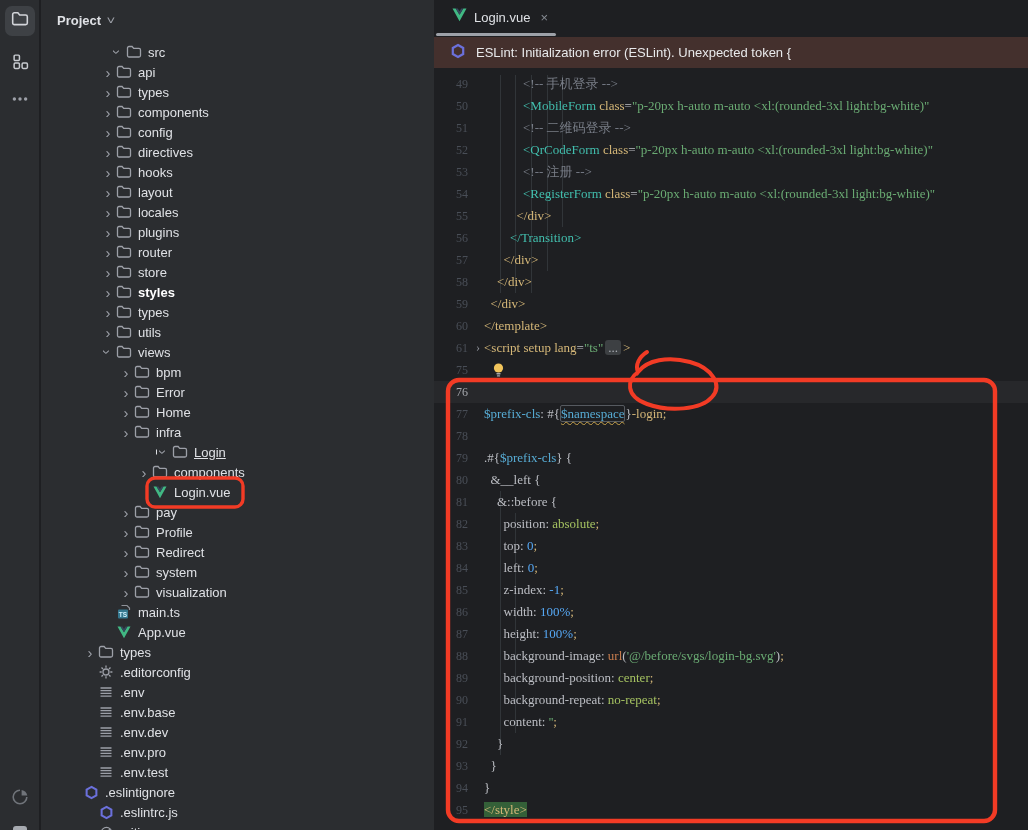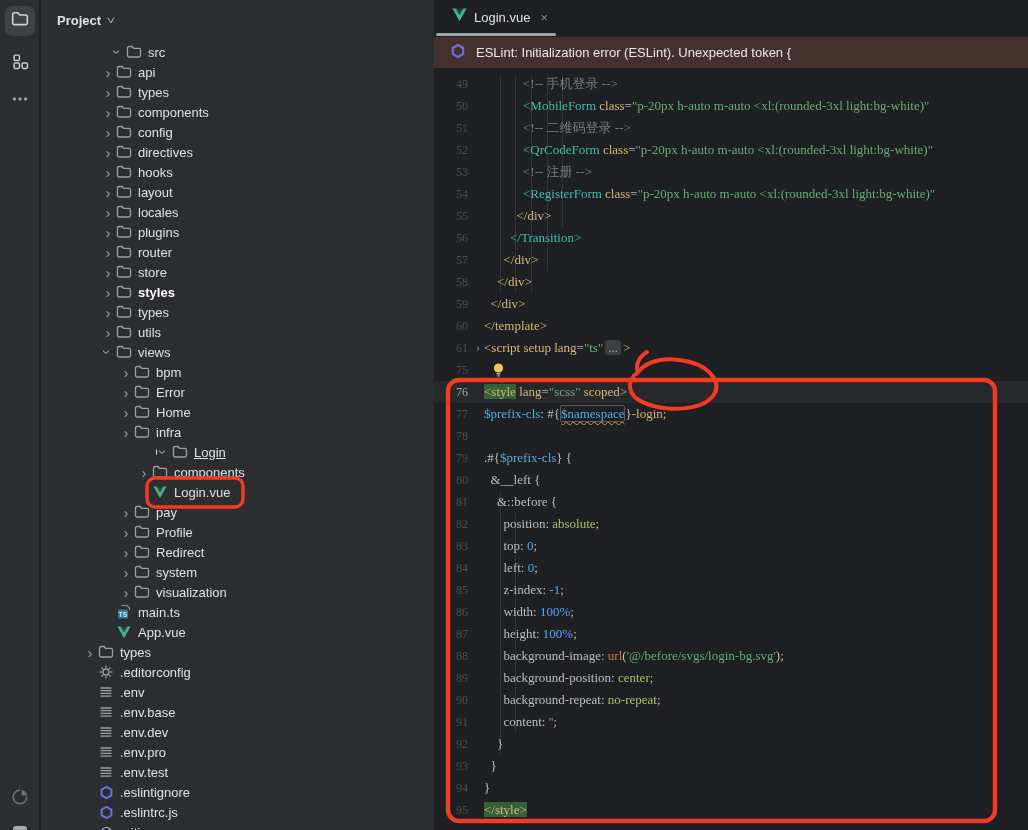--- a/index.html
+++ b/index.html
@@ -44,21 +44,21 @@
   .tab-close { color:#868B93; font-size:13px; }
   .tab-underline { position:absolute; left:2px; top:33px; width:120px; height:3px;
     background:#9DA1A8; border-radius:2px; }
   .banner { position:absolute; top:37px; left:0; right:0; height:31px; background:#44302D;
     display:flex; align-items:center; padding-left:16px; }
   .banner-text { color:#E8E9EB; font-size:13px; margin-left:10px; }
 
   .code { position:absolute; top:73px; left:0; right:0;
     font-family:Liberation Serif, serif; font-size:13px; line-height:22px; }
   .code-row { display:flex; height:22px; position:relative; }
-  .code-row.cur { background:rgba(255,255,255,0.045); }
+  .code-row.cur { background:rgba(255,255,255,0.045);flex-direction:column; }
   .g-num { width:42px; flex:none; text-align:right; padding-right:8px; color:#494E57;
     font-size:12px; }
   .cur .g-num { color:#A6A8AE; }
   .g-fold { width:8px; flex:none; color:#8E9199; font-size:12px; line-height:20px; }
   .c-txt { flex:1; white-space:pre; overflow:hidden; }
 
   .tk-pln{color:#BCBEC4} .tk-tag{color:#D5B778} .tk-comp{color:#42BFAE}
   .tk-str{color:#6AAB73} .tk-cmt{color:#787D87} .tk-var{color:#57ACD5}
   .tk-val{color:#A5C261} .tk-num{color:#56A8F5} .tk-fn{color:#CA7E4F}
   .hlg{background:#346038;border-radius:0}
@@ -458,21 +458,21 @@
         </div>
         <div class="tree-row" style="padding-left: 41px;">
           <span class="chev"></span>
           <span class="t-icon">
             <svg width="16" height="16" viewBox="0 0 16 16" stroke="#9DA0A8" stroke-width="1.3">
               <path d="M2.5 4h11M2.5 6.7h11M2.5 9.4h11M2.5 12.1h11"></path>
             </svg>
           </span>
           <span class="t-label">.env.test</span>
         </div>
-        <div class="tree-row" style="padding-left: 41px;">
+        <div class="tree-row" style="padding-left: 26px;">
           <span class="chev"></span>
           <span class="t-icon">
             <svg width="15" height="15" viewBox="0 0 16 16">
               <path d="M8 2 13.2 5v6L8 14 2.8 11V5Z" fill="none" stroke="#6B70DB" stroke-width="2.2"></path>
             </svg>
           </span>
           <span class="t-label">.eslintignore</span>
         </div>
         <div class="tree-row" style="padding-left: 41px;">
           <span class="chev"></span>

